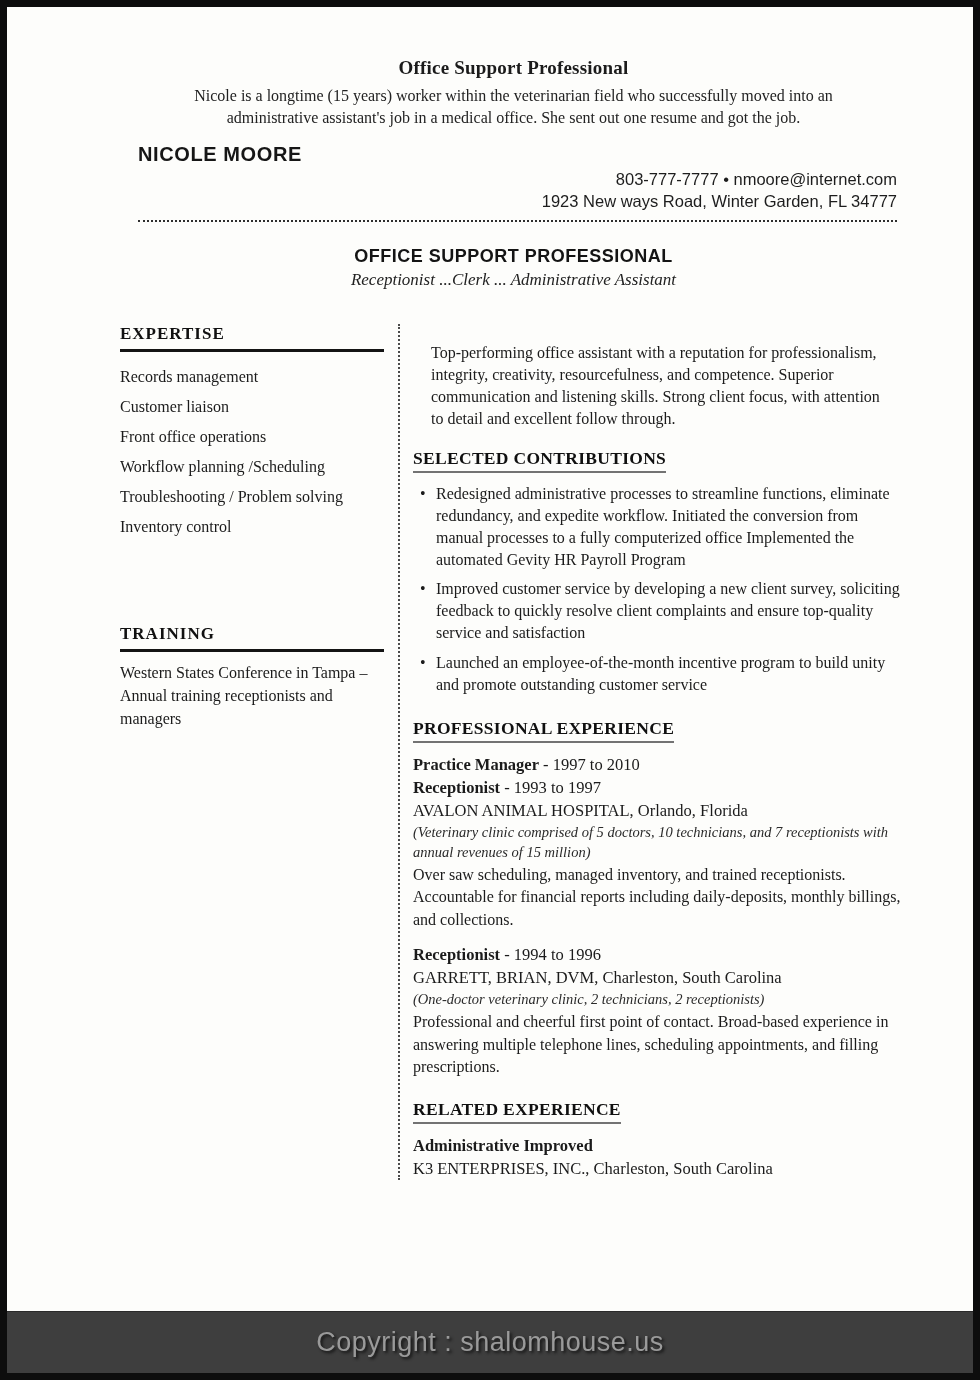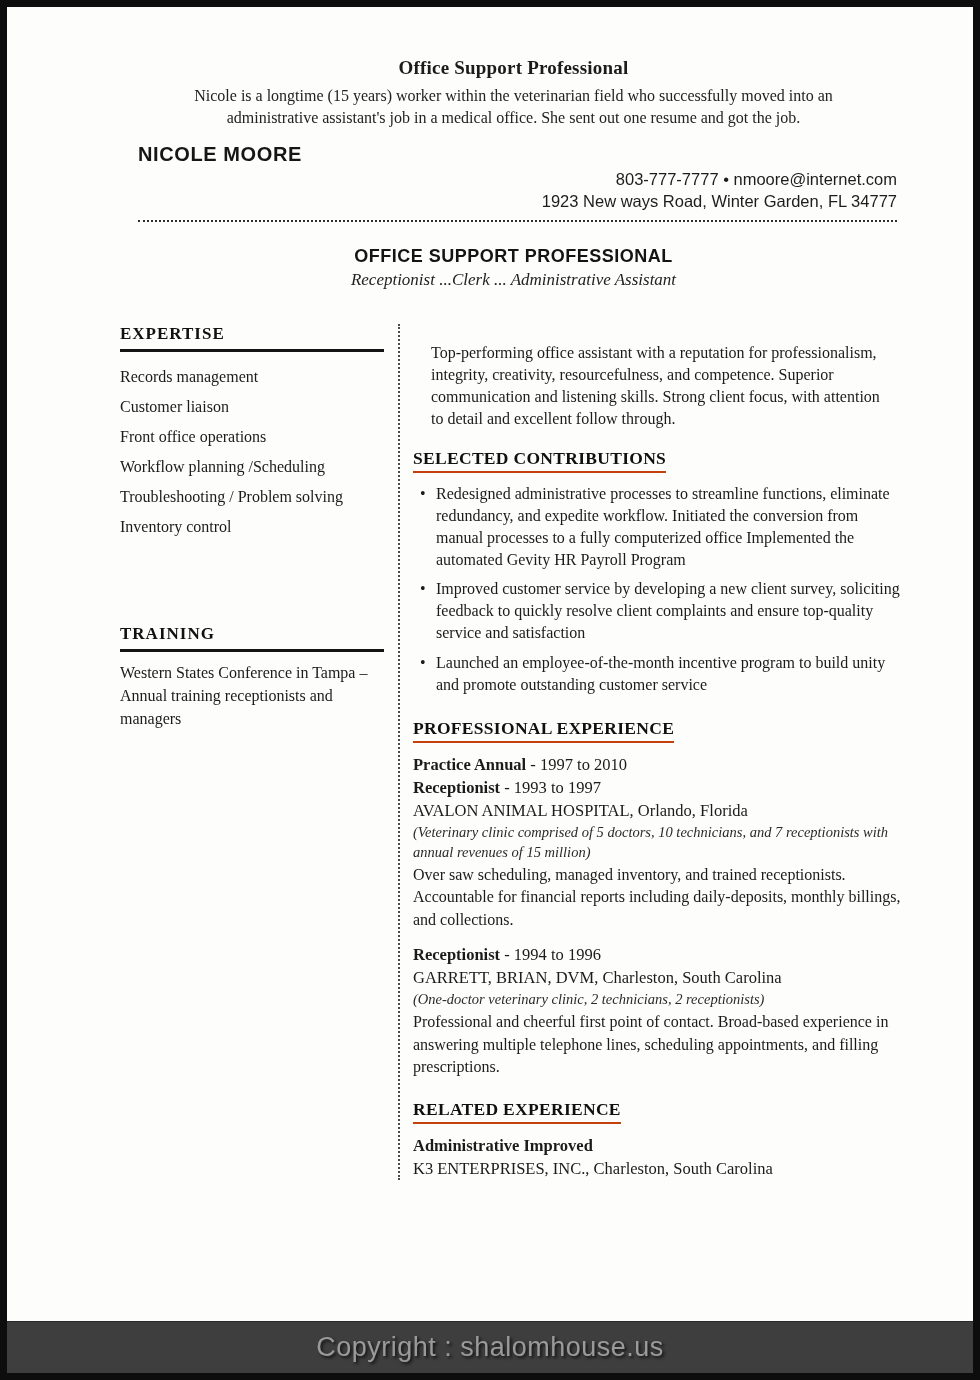--- a/index.html
+++ b/index.html
@@ -59,39 +59,39 @@
   .square-list { list-style: none; margin: 14px 0 0 0; padding: 0; font-size: 16px; }
   .square-list li { position: relative; padding-left: 26px; margin-bottom: 8px; line-height: 1.32; max-width: 250px; }
   .square-list li::before { content: "▪"; position: absolute; left: 2px; top: 0; font-size: 14px; }
   .side-text { margin: 10px 0 0 0; font-size: 16px; line-height: 1.42; max-width: 262px; }
   .gap-skills { margin-top: 72px; }
   .gap-training { margin-top: 86px; }
 
   
   .summary { margin: 18px; font-size: 16px; line-height: 1.38; }
   .main-heading { margin: 16px 0 10px 0; font-size: 17.5px; font-weight: bold; letter-spacing: 0.3px; color: #101010; }
-  .main-heading .u { border-bottom: 2px solid #c2410c; padding-bottom: 2px; display: inline-block; }
+  .main-heading .u { border-bottom: 2px solid #737373; padding-bottom: 2px; display: inline-block; }
   .bullet-list { list-style: none; margin: 0; padding: 0; font-size: 16px; }
   .bullet-list li { position: relative; padding-left: 23px; margin-bottom: 7px; line-height: 1.38; }
   .bullet-list li::before { content: "•"; position: absolute; left: 7px; top: 0; }
   .heading-exp { margin-top: 22px; }
   .job { margin-top: 2px; }
   .job + .job { margin-top: 12px; }
   .role-line { font-size: 16.5px; line-height: 1.4; }
   .bold { font-weight: bold; }
   .company { font-size: 16.5px; line-height: 1.4; }
   .note { font-size: 14.5px; font-style: italic; line-height: 1.38; color: #2a2a2a; }
   .job-desc { margin: 2px 0 0 0; font-size: 16px; line-height: 1.4; }
   .heading-rel { margin-top: 20px; }
   .related-entry { margin-top: 2px; font-size: 16.5px; line-height: 1.4; }
   .related-entry + .related-entry { margin-top: 12px; }
 
   
   .footer {
-    height: 52px; background: #3e3e3e;
+    height: 62px; background: #3e3e3e;
     display: flex; align-items: center; justify-content: center;
     border-top: 1px solid #2a2a2a;
   }
   .copyright {
     font-family: "Liberation Sans", sans-serif;
     font-size: 27px; color: #9a9a9a;
     text-shadow: 2px 2px 3px #141414;
     letter-spacing: 0.5px;
   }
 </style>
@@ -148,21 +148,21 @@
         <h2 class="main-heading"><span class="u">SELECTED CONTRIBUTIONS</span></h2>
         <ul class="bullet-list">
           <li>Redesigned administrative processes to streamline functions, eliminate redundancy, and expedite workflow. Initiated the conversion from manual processes to a fully computerized office Implemented the automated Gevity HR Payroll Program</li>
           <li>Improved customer service by developing a new client survey, soliciting feedback to quickly resolve client complaints and ensure top-quality service and satisfaction</li>
           <li>Launched an employee-of-the-month incentive program to build unity and promote outstanding customer service</li>
         </ul>
 
         <h2 class="main-heading heading-exp"><span class="u">PROFESSIONAL EXPERIENCE</span></h2>
 
         <article class="job">
-          <div class="role-line"><span class="bold">Practice Annual</span><span> - 1997 to 2010</span></div>
+          <div class="role-line"><span class="bold">Practice Manager</span><span> - 1997 to 2010</span></div>
           <div class="role-line"><span class="bold">Receptionist</span><span> - 1993 to 1997</span></div>
           <div class="company">AVALON ANIMAL HOSPITAL, Orlando, Florida</div>
           <div class="note">(Veterinary clinic comprised of 5 doctors, 10 technicians, and 7 receptionists with annual revenues of 15 million)</div>
           <p class="job-desc">Over saw scheduling, managed inventory, and trained receptionists. Accountable for financial reports including daily-deposits, monthly billings, and collections.</p>
         </article>
 
         <article class="job">
           <div class="role-line"><span class="bold">Receptionist</span><span> - 1994 to 1996</span></div>
           <div class="company">GARRETT, BRIAN, DVM, Charleston, South Carolina</div>
           <div class="note">(One-doctor veterinary clinic, 2 technicians, 2 receptionists)</div>

